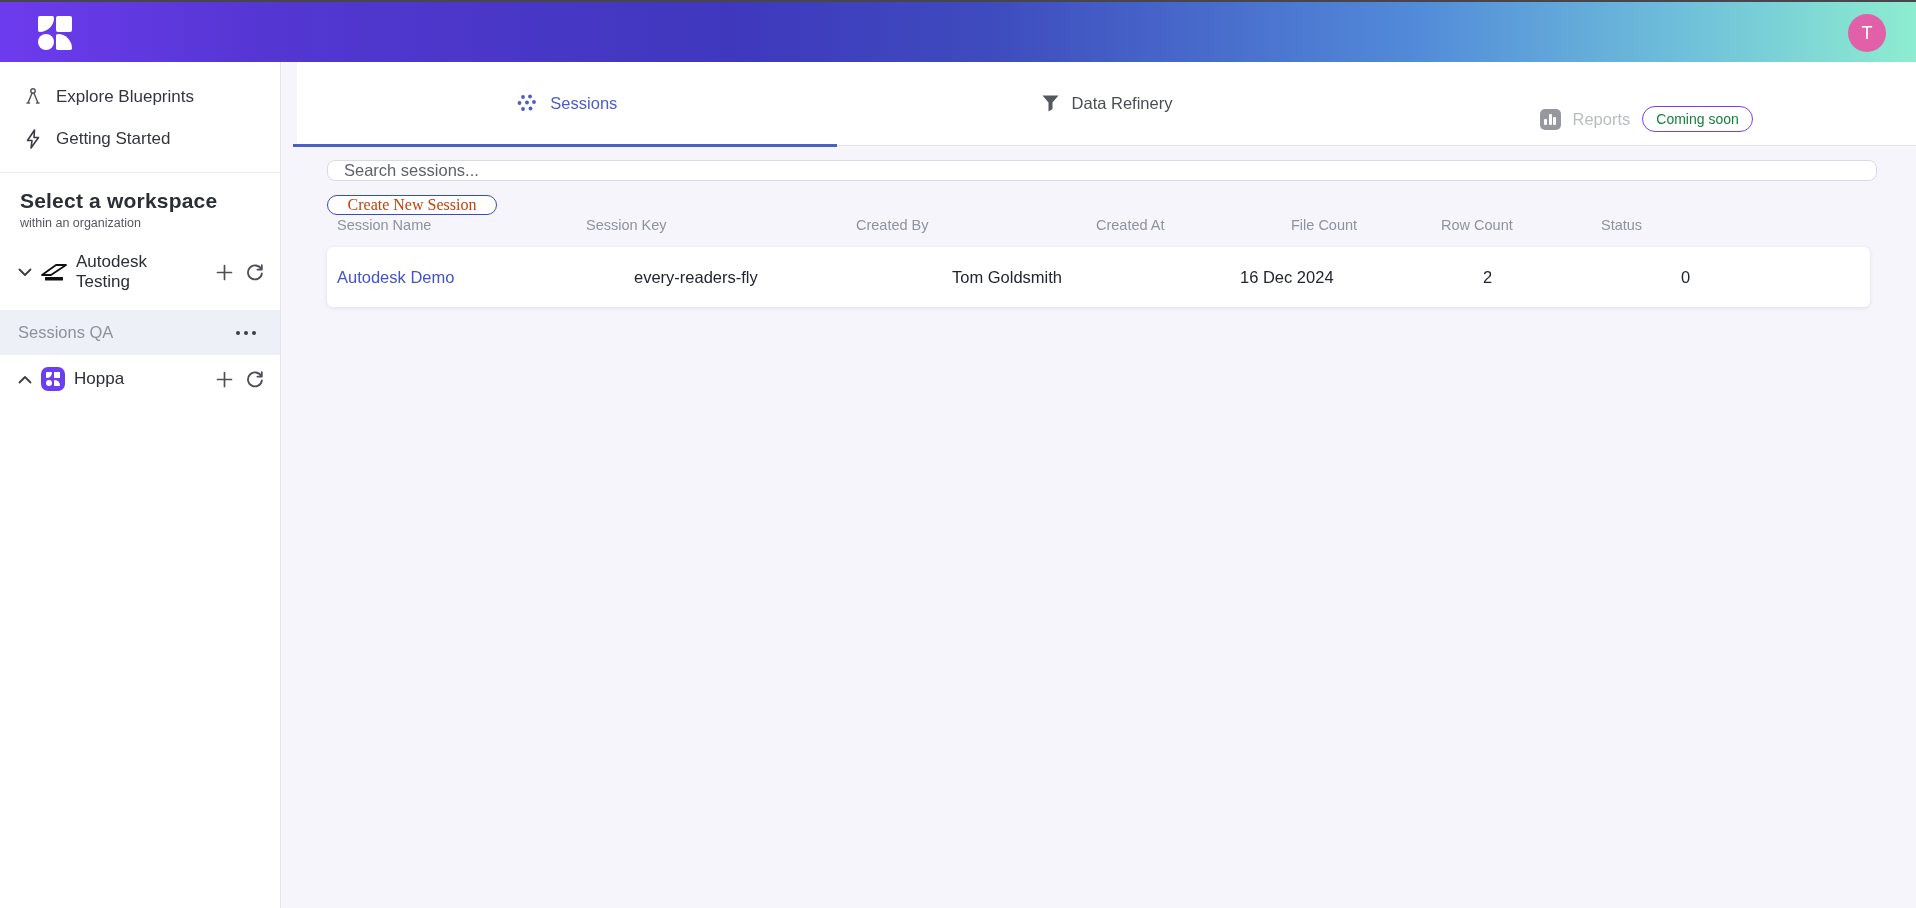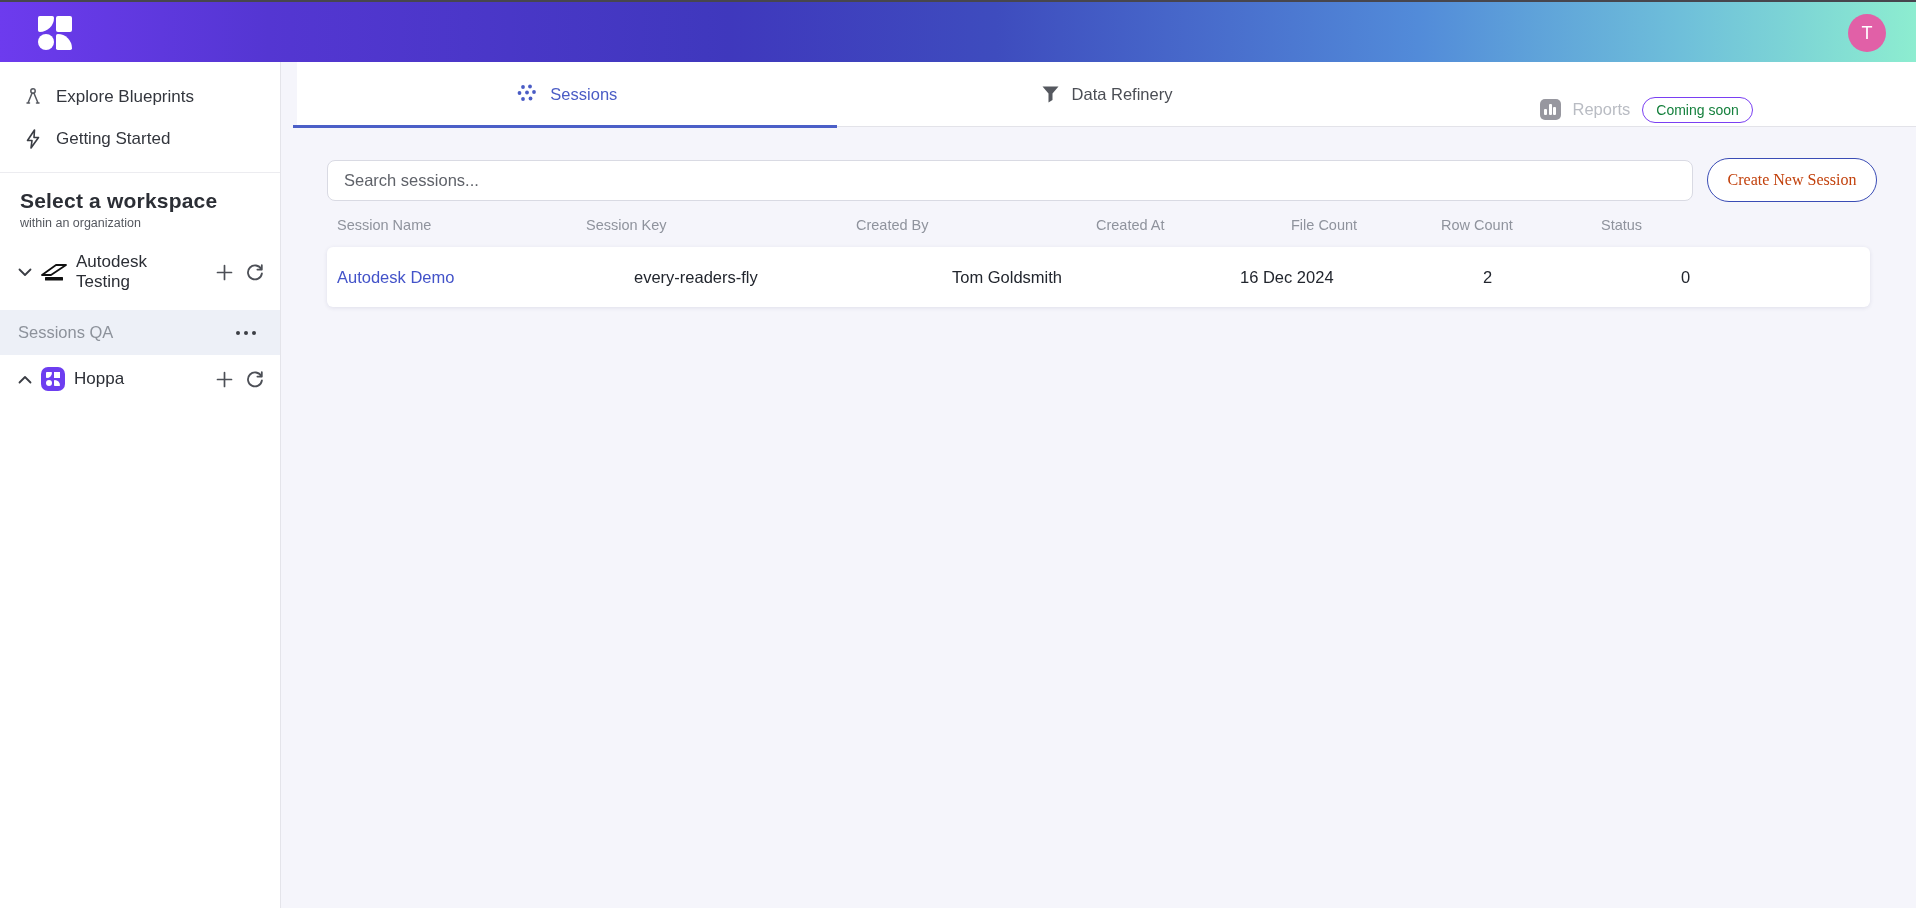--- a/index.html
+++ b/index.html
@@ -40,35 +40,35 @@
   .ws-icon-hoppa .t1 { border-radius:1px 1px 100% 1px; }
   .ws-icon-hoppa .t3 { border-radius:50%; }
   .ws-icon-hoppa .t4 { border-radius:1px 100% 1px 1px; }
   .ws-child { display:flex; align-items:center; padding:13px 20px 13px 18px; background:#edf0f7;
     font-size:16.5px; color:#8d929b; cursor:pointer; }
   .ws-child .grow { flex:1; }
   .icon-btn { border:none; background:none; padding:2px; cursor:pointer; color:#4c4f56; display:flex; align-items:center; }
 
   
   .main { position:absolute; left:281px; top:62px; right:0; bottom:0; background:#f5f5fb; }
-  .tabbar { position:relative; height:65px; background:#fff; border-bottom:1px solid #e3e3e9;
+  .tabbar { position:relative; height:84px; background:#fff; border-bottom:1px solid #e3e3e9;
     display:flex; margin-left:16px; }
   .tab { flex:1; display:flex; align-items:center; justify-content:center; gap:12px;
     font-size:16.5px; color:#4b4e55; cursor:pointer; }
   .tab.active { color:#4a5cc5; font-weight:500; }
   .tab.disabled { color:#b9bcc3; cursor:default;margin-top:31px; }
   .tab-underline { position:absolute; left:-4px; bottom:-2px; width:calc(33.333% + 4px); height:3px; background:#4b5fc7; }
   .badge { border:1.5px solid #7a3ff2; color:#15803d; border-radius:999px; padding:4px 13px; font-size:14px; background:#fff; }
   .reports-ico { width:21px; height:21px; border-radius:5px; background:#97979f; position:relative; }
   .reports-ico i { position:absolute; bottom:5px; width:3px; background:#fff; border-radius:1px; }
   .reports-ico i:nth-child(1){ left:4.5px; height:6px; }
   .reports-ico i:nth-child(2){ left:9px; height:11px; }
   .reports-ico i:nth-child(3){ left:13.5px; height:8px; }
 
-  .toolbar { position:absolute; left:46px; right:39px; top:96px; height:44px; display:flex; gap:14px; }
+  .toolbar { position:absolute; left:46px; right:39px; top:96px; height:44px; display:flex; gap:14px;flex-direction:column; }
   .search-input { flex:1; height:41px; margin-top:2px; border:1px solid #d9dae3; border-radius:8px;
     background:#fff; padding:0 16px; font-size:16.5px; color:#33363d; outline:none;
     font-family:"Liberation Sans","DejaVu Sans",sans-serif; }
   .search-input::placeholder { color:#5f6269; opacity:1; }
   .create-btn { width:170px; height:44px; border-radius:22px; border:1.5px solid #3a4cb5; background:#fff;
     color:#c2410c; font-size:16px; cursor:pointer; font-family:Liberation Serif, serif; }
 
   .tbl { position:absolute; left:46px; top:151px; width:1543px; }
   .tbl-grid { display:grid; grid-template-columns:249px 270px 240px 195px 150px 160px 190px 1fr; align-items:center; }
   .tbl-head { font-size:14.5px; color:#8f939d; padding:4px 0 14px 0; }

